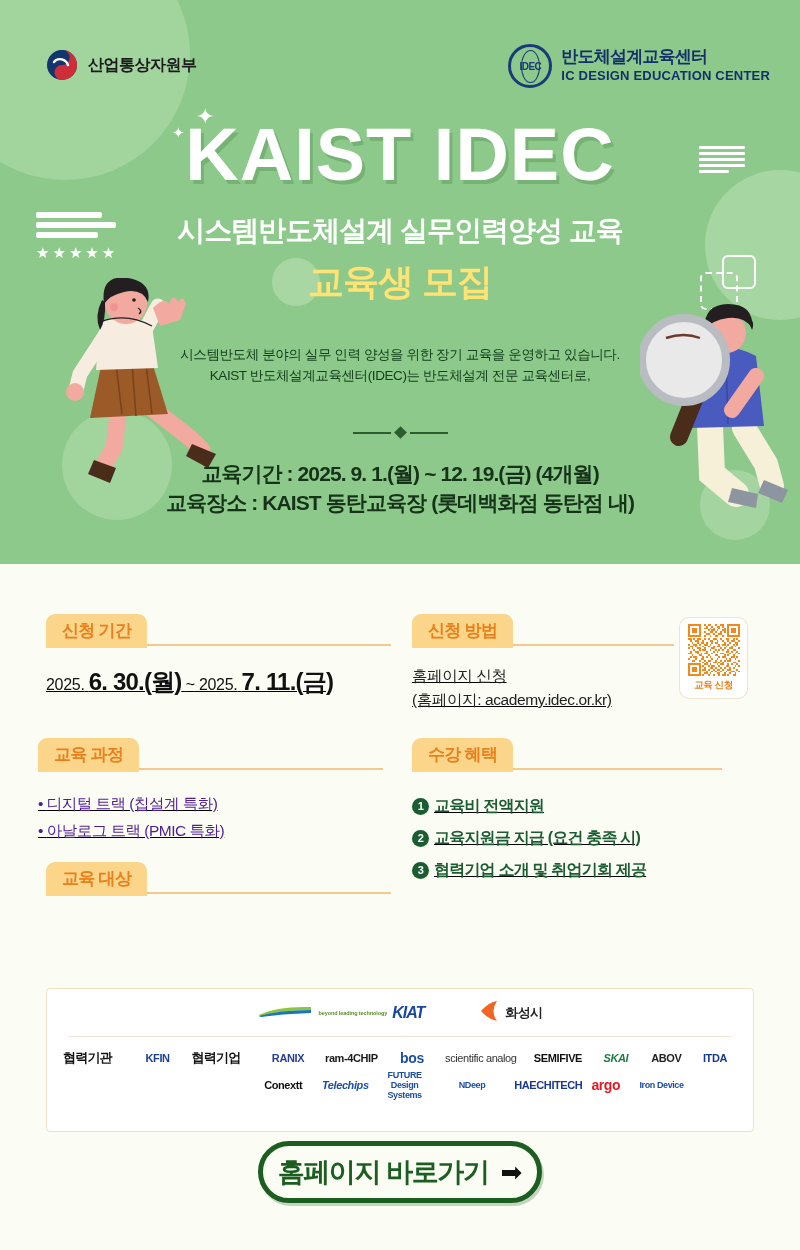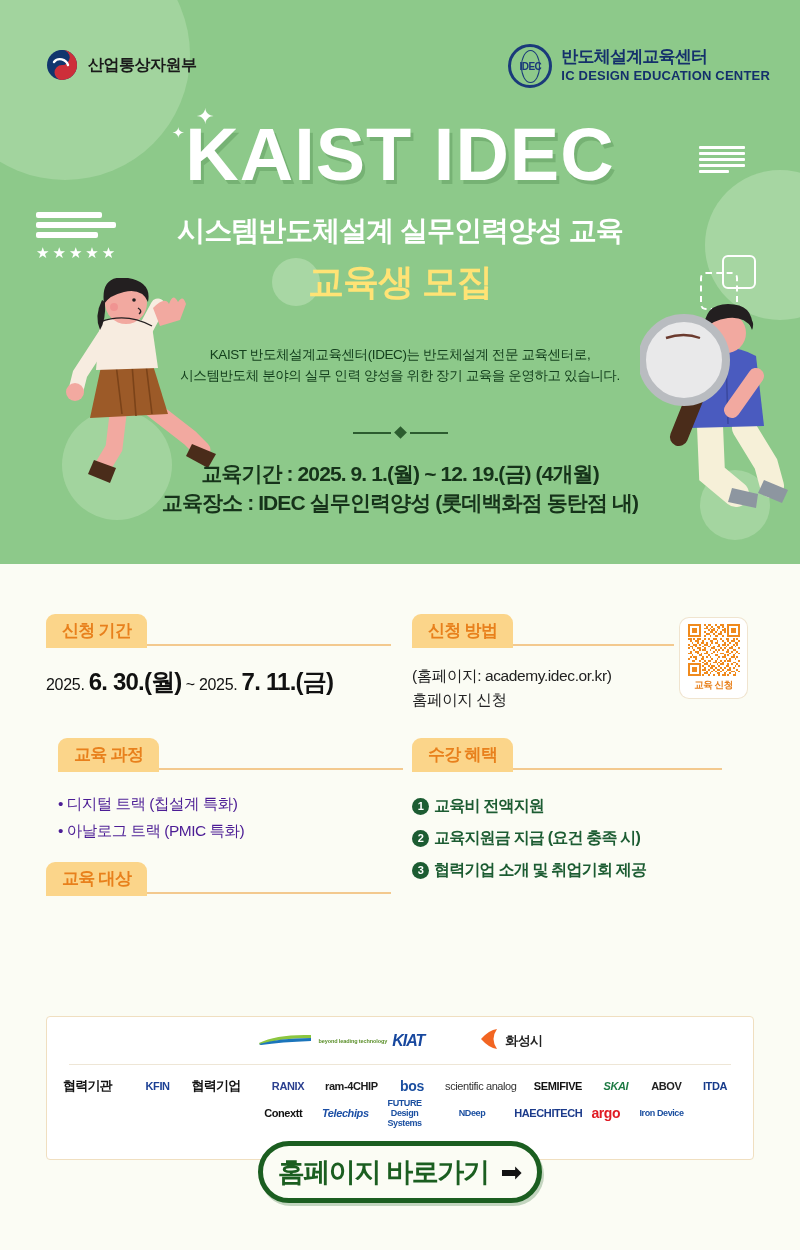--- a/index.html
+++ b/index.html
@@ -127,21 +127,21 @@
     background-position: 0 12px;
   }
   .scallop-fill { position: absolute; bottom: 0; left: 0; width: 800px; height: 11px; background: #fbfcf4; }
 
   
   .illu { position: absolute; }
 
   .grid {
     position: absolute; top: 600px; left: 0; width: 800px;
   }
-  .sec { position: absolute; }
+  .sec { position: absolute; text-decoration: underline; }
   .sec-head { position: relative; height: 30px; }
   .badge {
     display: inline-block; background: #fbd58a; color: #e8801c;
     font-size: 17px; font-weight: 800; letter-spacing: -.7px;
     padding: 5px 16px 6px; border-radius: 9px 9px 0 0;
   }
   .sec-rule { height: 2px; background: #f3c98e; width: 100%; }
 
   .txt { font-size: 15.5px; color: #222; letter-spacing: -.4px; line-height: 1.55; }
   .period {
@@ -171,21 +171,21 @@
     box-shadow: 0 0 0 1px #f0e4cf;
     display: flex; flex-direction: column; align-items: center; justify-content: center; gap: 3px;
   }
   .qr-img { width: 52px; height: 52px; }
   .qr-cap { font-size: 9.5px; font-weight: 700; color: #e8801c; letter-spacing: -.4px; }
 
   
   .partners {
     position: absolute; left: 46px; top: 988px;
     width: 708px; height: 144px;
-    background: #fff; border: 1.5px solid #f0dfc0; border-radius: 4px; margin-top: 28px;
+    background: #fff; border: 1.5px solid #f0dfc0; border-radius: 4px;
   }
   .partners-top {
     height: 48px; display: flex; align-items: center; justify-content: center; gap: 54px;
     border-bottom: 1px solid #eee6d6; margin: 0 22px;
   }
   .kiat { display: flex; align-items: center; gap: 5px; }
   .kiat-tag { font-size: 5.5px; font-weight: 700; color: #5b8f2a; letter-spacing: -.1px; }
   .kiat-name { font-size: 16px; font-weight: 800; color: #17479e; font-style: italic; letter-spacing: -1px; }
   .hwaseong { display: flex; align-items: center; gap: 5px; }
   .hwaseong-name { font-size: 13px; font-weight: 700; color: #222; letter-spacing: -.6px; }
@@ -316,32 +316,32 @@
       <circle cx="44" cy="62" r="42" fill="#e9e9ea" stroke="#b9bcc0" stroke-width="8"></circle>
       <path d="M26 40 q18 -6 34 0" stroke="#6b3a2e" stroke-width="2.4" fill="none"></path>
     </svg>
   </span>
 
   <div class="title-main">KAIST IDEC</div>
   <div class="title-sub">시스템반도체설계 실무인력양성 교육</div>
   <div class="title-accent">교육생 모집</div>
 
   <div class="desc">
+    <div>시스템반도체 분야의 실무 인력 양성을 위한 장기 교육을 운영하고 있습니다.</div>
     <div>KAIST 반도체설계교육센터(IDEC)는 반도체설계 전문 교육센터로,</div>
-    <div>시스템반도체 분야의 실무 인력 양성을 위한 장기 교육을 운영하고 있습니다.</div>
   </div>
 
   <div class="divider-orn">
     <span class="ln"></span>
     <span class="dm"></span>
     <span class="ln"></span>
   </div>
 
   <div class="info-line l1">교육기간 : 2025. 9. 1.(월) ~ 12. 19.(금) (4개월)</div>
-  <div class="info-line l2">교육장소 : IDEC 실무인력양성 (롯데백화점 동탄점 내)</div>
+  <div class="info-line l2">교육장소 : KAIST 동탄교육장 (롯데백화점 동탄점 내)</div>
 
   <div class="scallop"></div>
   <div class="scallop-fill"></div>
 </div>
 
 <div class="grid">
 
   <div class="sec" style="left:46px; top:14px; width:345px;">
     <div class="sec-head">
       <span class="badge">신청 기간</span>
@@ -355,22 +355,22 @@
       <b>7. 11.(금)</b>
     </div>
   </div>
 
   <div class="sec" style="left:412px; top:14px; width:345px;">
     <div class="sec-head">
       <span class="badge">신청 방법</span>
     </div>
     <div class="sec-rule" style="width:262px"></div>
     <div class="txt" style="margin-top:18px">
+      <div>홈페이지 신청</div>
       <div>(홈페이지: academy.idec.or.kr)</div>
-      <div>홈페이지 신청</div>
     </div>
     <div class="qr-card">
       <svg class="qr-img" viewBox="0 0 29 29" shape-rendering="crispEdges">
         <rect width="29" height="29" fill="#fff"></rect>
         <g fill="#f08a1d">
           <rect x="0" y="0" width="7" height="1"></rect>
             <rect x="0" y="6" width="7" height="1"></rect>
           <rect x="0" y="0" width="1" height="7"></rect>
             <rect x="6" y="0" width="1" height="7"></rect>
           <rect x="2" y="2" width="3" height="3"></rect>
@@ -581,21 +581,21 @@
             <rect x="17" y="28" width="1" height="1"></rect>
             <rect x="19" y="28" width="2" height="1"></rect>
             <rect x="22" y="28" width="1" height="1"></rect>
             <rect x="25" y="28" width="2" height="1"></rect>
         </g>
       </svg>
       <span class="qr-cap">교육 신청</span>
     </div>
   </div>
 
-  <div class="sec" style="left:58px; top:138px; width:345px;">
+  <div class="sec" style="left:38px; top:138px; width:345px;">
     <div class="sec-head">
       <span class="badge">교육 과정</span>
     </div>
     <div class="sec-rule"></div>
     <ul class="bullets">
       <li>디지털 트랙 (칩설계 특화)</li>
       <li>아날로그 트랙 (PMIC 특화)</li>
     </ul>
   </div>
 

